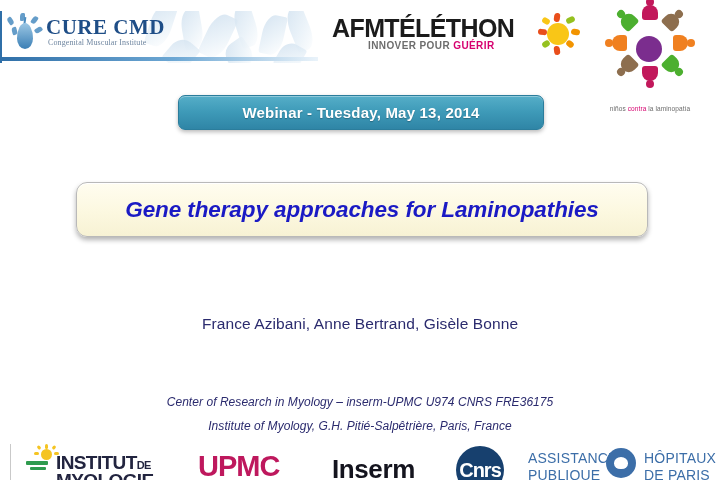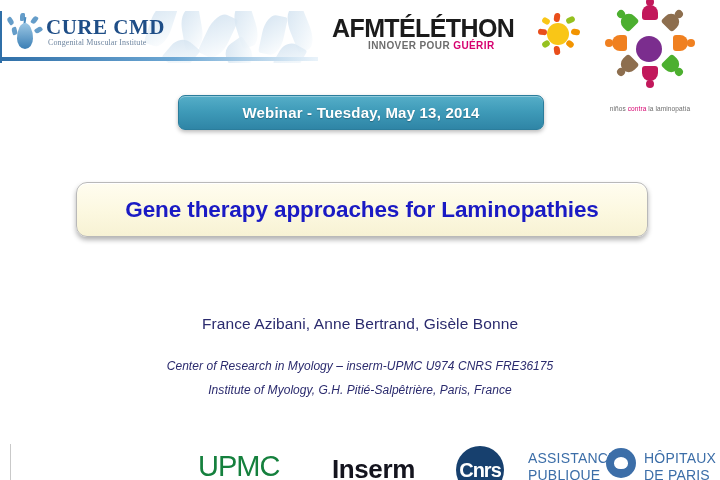--- a/index.html
+++ b/index.html
@@ -107,56 +107,56 @@
     letter-spacing:.2px;
   }
 
   
   .title-box{
     position:absolute;left:76px;top:182px;width:570px;height:53px;
     border-radius:11px;
     background:linear-gradient(180deg,#fffdf0 0%,#fcf8e0 55%,#f7f2d4 100%);
     border:1.5px solid #b9b9b9;
     box-shadow:0 3px 5px rgba(0,0,0,.30), inset 0 1px 0 #ffffff;
-    display:flex;align-items:center;justify-content:center;
+    display:flex;align-items:center;justify-content:center;font-style:italic;
   }
   .title-box .title-text{
     font-weight:bold;font-size:22.5px;color:#1a1ac4;letter-spacing:-.1px;
     white-space:nowrap;
   }
 
   
   .authors{
     position:absolute;left:0;top:315px;width:720px;text-align:center;
     font-size:15.5px;color:#2b2b6e;letter-spacing:.1px;
   }
   .authors b{font-weight:normal;}
   .affil{
     position:absolute;left:0;width:720px;text-align:center;
-    font-style:italic;font-size:12px;color:#2b2b6e;letter-spacing:.05px;
+    font-style:italic;font-size:12px;color:#2b2b6e;letter-spacing:.05px;margin-top:36px;
   }
   .affil-1{top:359px;}
   .affil-2{top:383px;}
 
   
   .footer{position:absolute;left:0;top:444px;width:720px;height:36px;overflow:hidden;}
   .footer .sep{position:absolute;left:10px;top:0;width:1px;height:36px;background:#c9c9c9;}
 
   .f-inst{position:absolute;left:24px;top:0px;width:165px;height:36px;}
   .f-inst .sun2{position:absolute;left:10px;top:0px;width:26px;height:22px;}
   .f-inst .s-core{position:absolute;left:7px;top:5px;width:11px;height:11px;border-radius:50%;background:#f5c421;}
   .f-inst .s-ray{position:absolute;background:#f5c421;border-radius:2px;}
   .f-inst .g-bar{position:absolute;left:2px;top:17px;width:22px;height:4px;background:#2e9b4e;border-radius:1px;}
   .f-inst .g-bar2{position:absolute;left:6px;top:23px;width:16px;height:3px;background:#2e9b4e;border-radius:1px;}
   .f-inst .t1{position:absolute;left:32px;top:8px;font-weight:bold;font-size:19px;color:#22243f;letter-spacing:-.6px;white-space:nowrap;}
   .f-inst .t1 small{font-size:11px;}
   .f-inst .t2{position:absolute;left:32px;top:26px;font-weight:bold;font-size:19px;color:#22243f;letter-spacing:-.6px;white-space:nowrap;}
 
   .f-upmc{position:absolute;left:198px;top:6px;width:120px;height:30px;
-    font-weight:normal;font-size:29px;color:#15803d;letter-spacing:-1px;white-space:nowrap;}
+    font-weight:bold;font-size:29px;color:#be185d;letter-spacing:-1px;white-space:nowrap;}
 
   .f-inserm{position:absolute;left:332px;top:10px;
     font-weight:bold;font-size:26px;color:#14141e;letter-spacing:-.4px;white-space:nowrap;}
 
   .f-cnrs{position:absolute;left:456px;top:2px;width:48px;height:48px;border-radius:50%;
     background:#17406e;color:#ffffff;font-weight:bold;font-size:20px;
     display:flex;align-items:center;justify-content:center;letter-spacing:-1px;}
 
   .f-aphp{position:absolute;left:528px;top:4px;width:190px;height:34px;}
   .f-aphp .w1{position:absolute;left:0;top:2px;font-size:14px;color:#3c6ea8;letter-spacing:.2px;white-space:nowrap;}
@@ -263,20 +263,34 @@
 </div>
 
 <div class="authors"><span>France Azibani, Anne Bertrand, </span><b>Gisèle Bonne</b></div>
 
 <div class="affil affil-1">Center of Research in Myology – inserm-UPMC U974 CNRS FRE36175</div>
 <div class="affil affil-2">Institute of Myology,  G.H. Pitié-Salpêtrière, Paris, France</div>
 
 <div class="footer">
   <div class="sep"></div>
 
+  <div class="f-inst">
+    <div class="sun2">
+      <div class="s-core"></div>
+      <div class="s-ray" style="left:11px;top:0px;width:3px;height:5px;"></div>
+      <div class="s-ray" style="left:0px;top:8px;width:5px;height:3px;"></div>
+      <div class="s-ray" style="left:20px;top:8px;width:5px;height:3px;"></div>
+      <div class="s-ray" style="left:3px;top:2px;width:4px;height:3px;transform:rotate(45deg);"></div>
+      <div class="s-ray" style="left:18px;top:2px;width:4px;height:3px;transform:rotate(-45deg);"></div>
+    </div>
+    <div class="g-bar"></div>
+    <div class="g-bar2"></div>
+    <div class="t1"><span>INSTITUT</span><small>DE</small></div>
+    <div class="t2">MYOLOGIE</div>
+  </div>
 
   <div class="f-upmc">UPMC</div>
 
   <div class="f-inserm">Inserm</div>
 
   <div class="f-cnrs">Cnrs</div>
 
   <div class="f-aphp">
     <div class="w1">ASSISTANCE</div>
     <div class="w2">PUBLIQUE</div>

